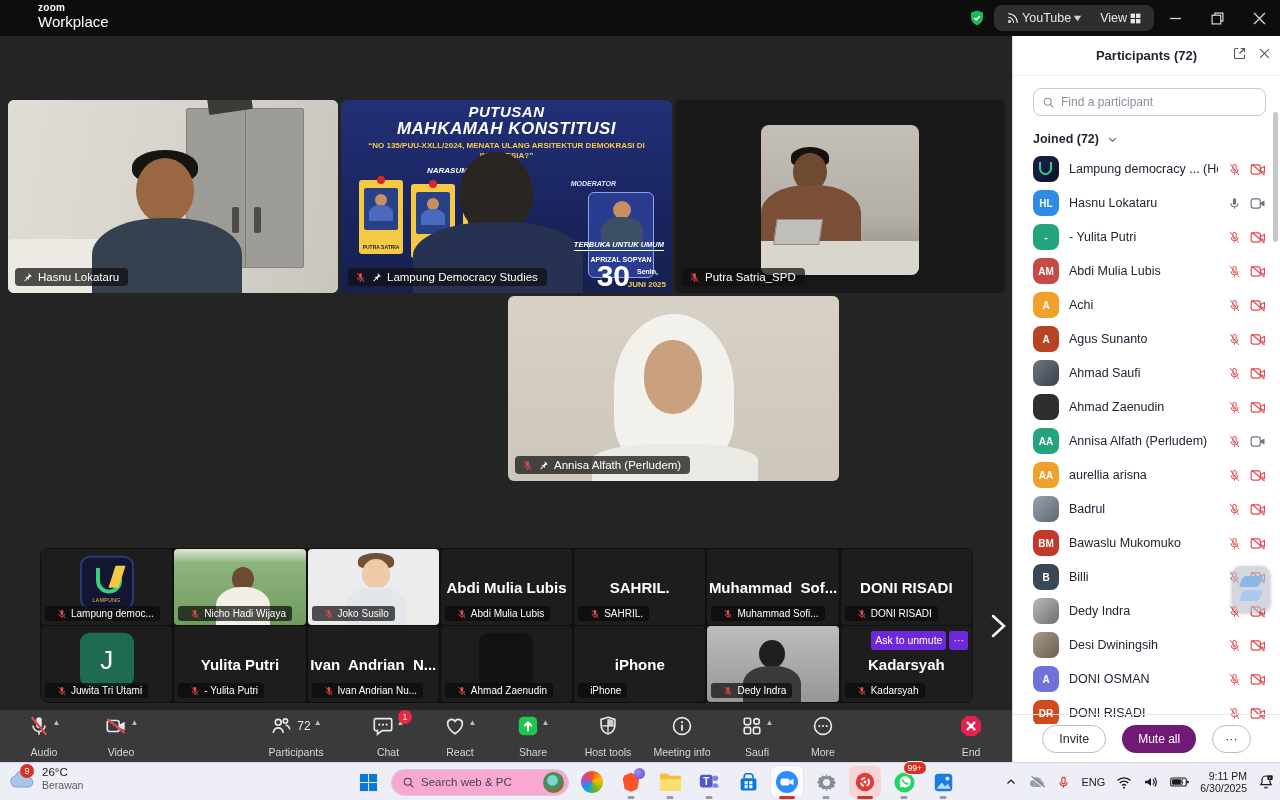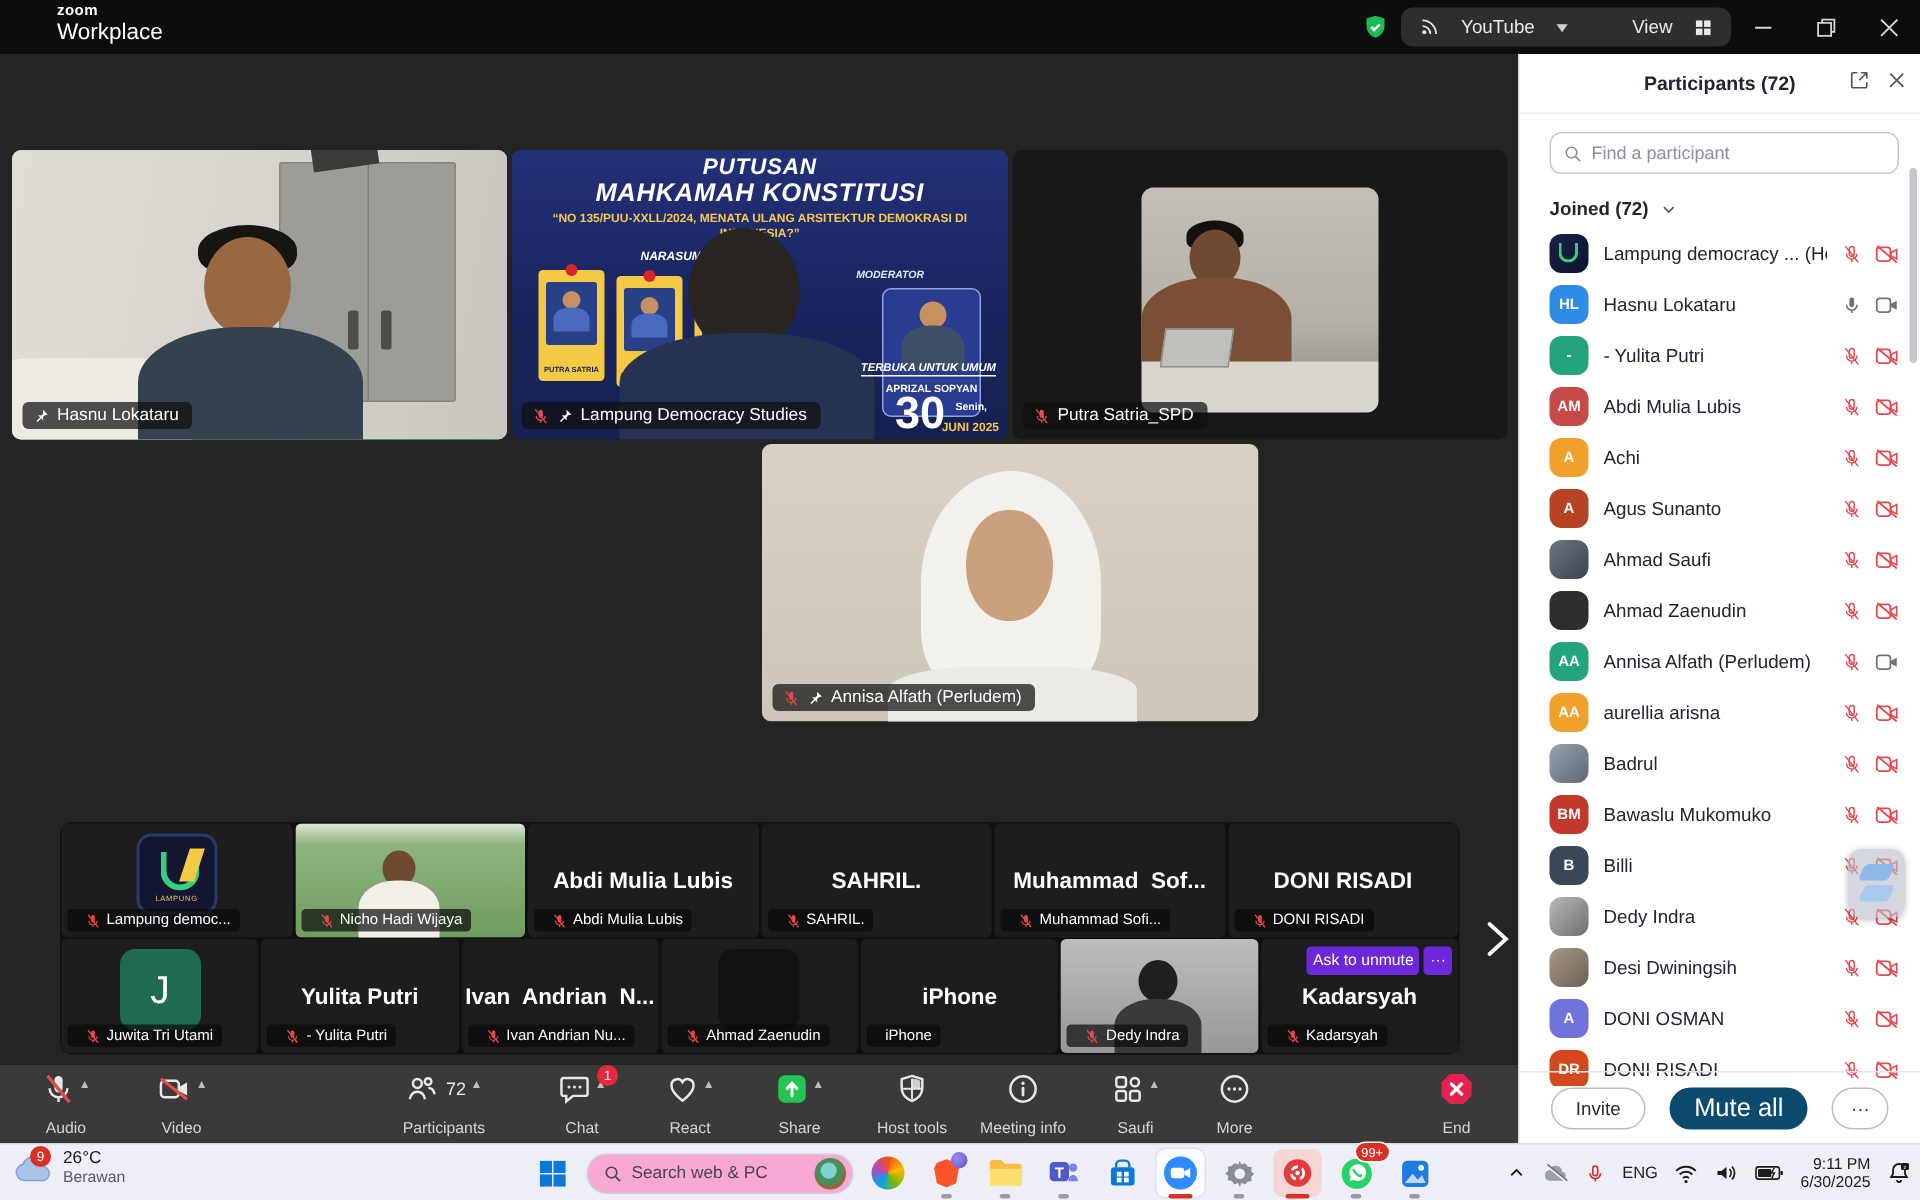--- a/index.html
+++ b/index.html
@@ -6,21 +6,21 @@
   *{box-sizing:border-box;font-family:"Liberation Sans",sans-serif;}
   .stage{position:relative;width:1280px;height:800px;overflow:hidden;background:#242424;}
 
   
   .titlebar{position:absolute;top:0;left:0;width:1280px;height:36px;background:#0d0d0d;}
   .tb-logo{position:absolute;left:38px;top:3px;color:#fff;line-height:1;}
   .tb-logo .z1{font-size:10px;font-weight:bold;letter-spacing:.3px;display:block;}
   .tb-logo .z2{font-size:15px;display:block;margin-top:1px;}
   .tb-right{position:absolute;right:0;top:0;height:36px;display:flex;align-items:center;}
   .shield-ok{width:18px;height:18px;margin-right:8px;}
-  .stream-pill{display:flex;align-items:center;background:#2e2e2e;border-radius:8px;height:26px;padding:0 12px;color:#e8e8e8;font-size:12.5px;gap:14px;}
+  .stream-pill{display:flex;align-items:center;background:#2e2e2e;border-radius:8px;height:26px;padding:0 12px;color:#e8e8e8;font-size:12.5px;gap:2px;}
   .stream-pill .sep{width:14px;}
   .win-btn{width:42px;height:36px;display:flex;align-items:center;justify-content:center;color:#d6d6d6;}
   .chev{font-size:9px;color:#cfcfcf;transform:scaleX(1.4);}
 
   
   .main{position:absolute;top:36px;left:0;width:1012px;height:674px;background:#242424;}
   .vtile{position:absolute;background:#1b1b1b;border-radius:6px;overflow:hidden;}
   .vtile.active{outline:2px solid #2bd46a;outline-offset:-2px;}
   .vlabel{position:absolute;left:7px;bottom:7px;background:rgba(15,15,15,.72);border-radius:4px;padding:3px 9px 3px 7px;display:flex;align-items:center;gap:5px;color:#fff;font-size:11.5px;z-index:5;white-space:nowrap;}
   .vlabel svg{flex:0 0 auto;}
@@ -134,21 +134,21 @@
   .p-search{position:absolute;left:20px;right:14px;top:52px;height:28px;border:1px solid #c6c9d2;border-radius:8px;display:flex;align-items:center;padding:4px 8px;gap:6px;color:#8a8f9b;font-size:12px;background:#fff;}
   .p-joined{position:absolute;left:20px;top:96px;font-size:12.5px;font-weight:bold;color:#1f2430;display:flex;gap:8px;align-items:center;}
   .p-list{position:absolute;left:0;right:0;top:116px;height:572px;overflow:hidden;}
   .p-row{height:34px;display:flex;align-items:center;padding:0 14px 0 20px;gap:10px;}
   .p-avatar{width:26px;height:26px;border-radius:8px;flex:0 0 auto;display:flex;align-items:center;justify-content:center;color:#fff;font-size:10px;font-weight:bold;position:relative;overflow:hidden;}
   .p-name{flex:1;font-size:12.5px;color:#232333;white-space:nowrap;overflow:hidden;}
   .p-icons{display:flex;gap:9px;align-items:center;}
   .p-logo-dot{position:absolute;left:6px;top:6px;width:13px;height:13px;border:2px solid #35d07f;border-top:none;border-radius:0 0 7px 7px;}
   .p-foot{position:absolute;left:0;right:0;bottom:0;height:48px;border-top:1px solid #e4e5ea;display:flex;align-items:center;justify-content:center;gap:16px;}
   .btn-outline{border:1px solid #b9bdc9;background:#fff;border-radius:15px;height:28px;padding:0 16px;font-size:12.5px;color:#2b2b33;}
-  .btn-blue{border:none;background:#0c4a6e;border-radius:15px;height:28px;padding:0 16px;font-size:17px;color:#fff;}
+  .btn-blue{border:none;background:#701a75;border-radius:15px;height:28px;padding:0 16px;font-size:12px;color:#fff;}
   .p-scroll{position:absolute;right:2px;top:76px;width:5px;height:130px;border-radius:3px;background:#c4c6cc;}
 
   
   .float-widget{position:absolute;right:10px;top:566px;width:38px;height:46px;border-radius:9px;background:rgba(185,190,200,.62);box-shadow:0 1px 4px rgba(0,0,0,.25);z-index:20;}
   .fw-s1{position:absolute;left:9px;top:10px;width:20px;height:11px;background:#8db7e8;border-radius:3px;transform:skewX(-24deg);}
   .fw-s2{position:absolute;left:9px;top:24px;width:20px;height:11px;background:#a9c9ef;border-radius:3px;transform:skewX(-24deg);}
 
   
   .taskbar{position:absolute;left:0;bottom:0;width:1280px;height:38px;background:#edeef6;border-top:1px solid #d8d9e2;}
   .weather{position:absolute;left:8px;top:3px;display:flex;align-items:center;gap:6px;}
@@ -367,20 +367,41 @@
                 <svg width="10" height="10" viewBox="0 0 24 24">
                   <rect x="9" y="2.5" width="6" height="12" rx="3" fill="#e5484d"></rect>
                   <path d="M5.5 11.5a6.5 6.5 0 0 0 13 0M12 18v3.5" stroke="#e5484d" stroke-width="2" fill="none"></path>
                   <line x1="4" y1="2" x2="20" y2="22" stroke="#e5484d" stroke-width="2"></line>
                 </svg>
               </span>
               <span>Nicho Hadi Wijaya</span>
             </div>
           </div>
 
+          <div class="fs-tile">
+
+            <div class="fs-fill thumb-light">
+              <div class="joko-hair"></div>
+              <div class="head joko-head"></div>
+              <div class="torso joko-body"></div>
+            </div>
+
+            <div class="fs-center"></div>
+
+            <div class="fs-label">
+              <span style="display:flex;">
+                <svg width="10" height="10" viewBox="0 0 24 24">
+                  <rect x="9" y="2.5" width="6" height="12" rx="3" fill="#e5484d"></rect>
+                  <path d="M5.5 11.5a6.5 6.5 0 0 0 13 0M12 18v3.5" stroke="#e5484d" stroke-width="2" fill="none"></path>
+                  <line x1="4" y1="2" x2="20" y2="22" stroke="#e5484d" stroke-width="2"></line>
+                </svg>
+              </span>
+              <span>Joko Susilo</span>
+            </div>
+          </div>
 
           <div class="fs-tile">
 
             <div class="fs-center">Abdi Mulia Lubis</div>
 
             <div class="fs-label">
               <span style="display:flex;">
                 <svg width="10" height="10" viewBox="0 0 24 24">
                   <rect x="9" y="2.5" width="6" height="12" rx="3" fill="#e5484d"></rect>
                   <path d="M5.5 11.5a6.5 6.5 0 0 0 13 0M12 18v3.5" stroke="#e5484d" stroke-width="2" fill="none"></path>

